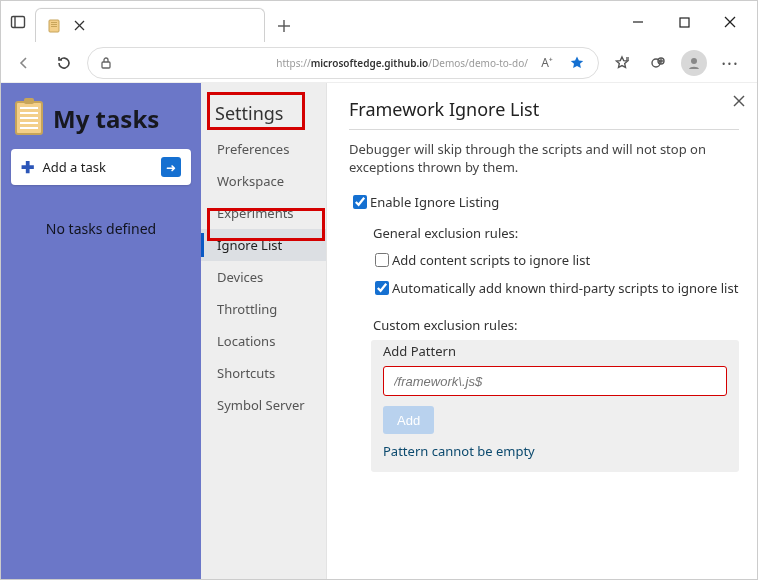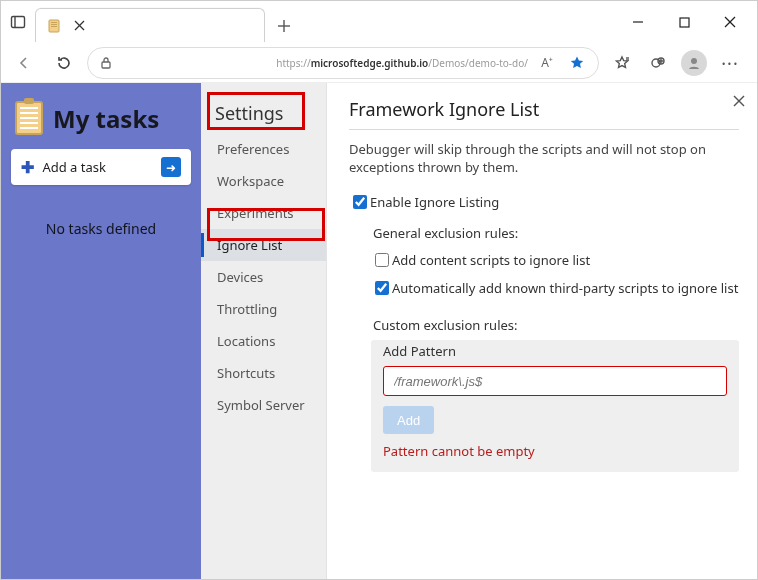--- a/index.html
+++ b/index.html
@@ -66,21 +66,21 @@
   .chkrow input { width:14px; height:14px; accent-color:#1570d1;}
   .subhead { font-size:13px; color:#333; margin:12px 0 6px 2px;}
   .indent { margin-left:22px;}
   .custom-box { background:#efefef; border-radius:3px; padding:2px 12px 12px 12px; margin-top:6px;}
   .custom-box .label { font-size:13px; color:#333; margin-bottom:6px;}
   .pattern-input { width:100%; height:30px; border:1px solid #d40000; background:#fff; border-radius:3px; padding:0 10px; font-size:13px; font-style:italic; color:#8a8a8a;}
   .btnrow { display:flex; gap:26px; margin-top:10px; align-items:center;}
   .btn { height:28px; padding:0 14px; border:none; border-radius:3px; font-size:13px; color:#fff; display:flex; align-items:center;}
   .btn.add { background:#b9d2ee; }
   .btn.cancel { background:#1570d1;}
-  .err { color:#b91c1c; font-size:13px; margin-top:8px;}
+  .err { color:#0c4a6e; font-size:13px; margin-top:8px;}
 
   
   .settings-hilight { position:absolute; border:3px solid #d40000; left:206px; top:91px; width:98px; height:38px; pointer-events:none; }
 </style>
 </head>
 <body>
 
 <div class="titlebar">
   <div class="tabwell">
     <div class="tabwell-icon">

